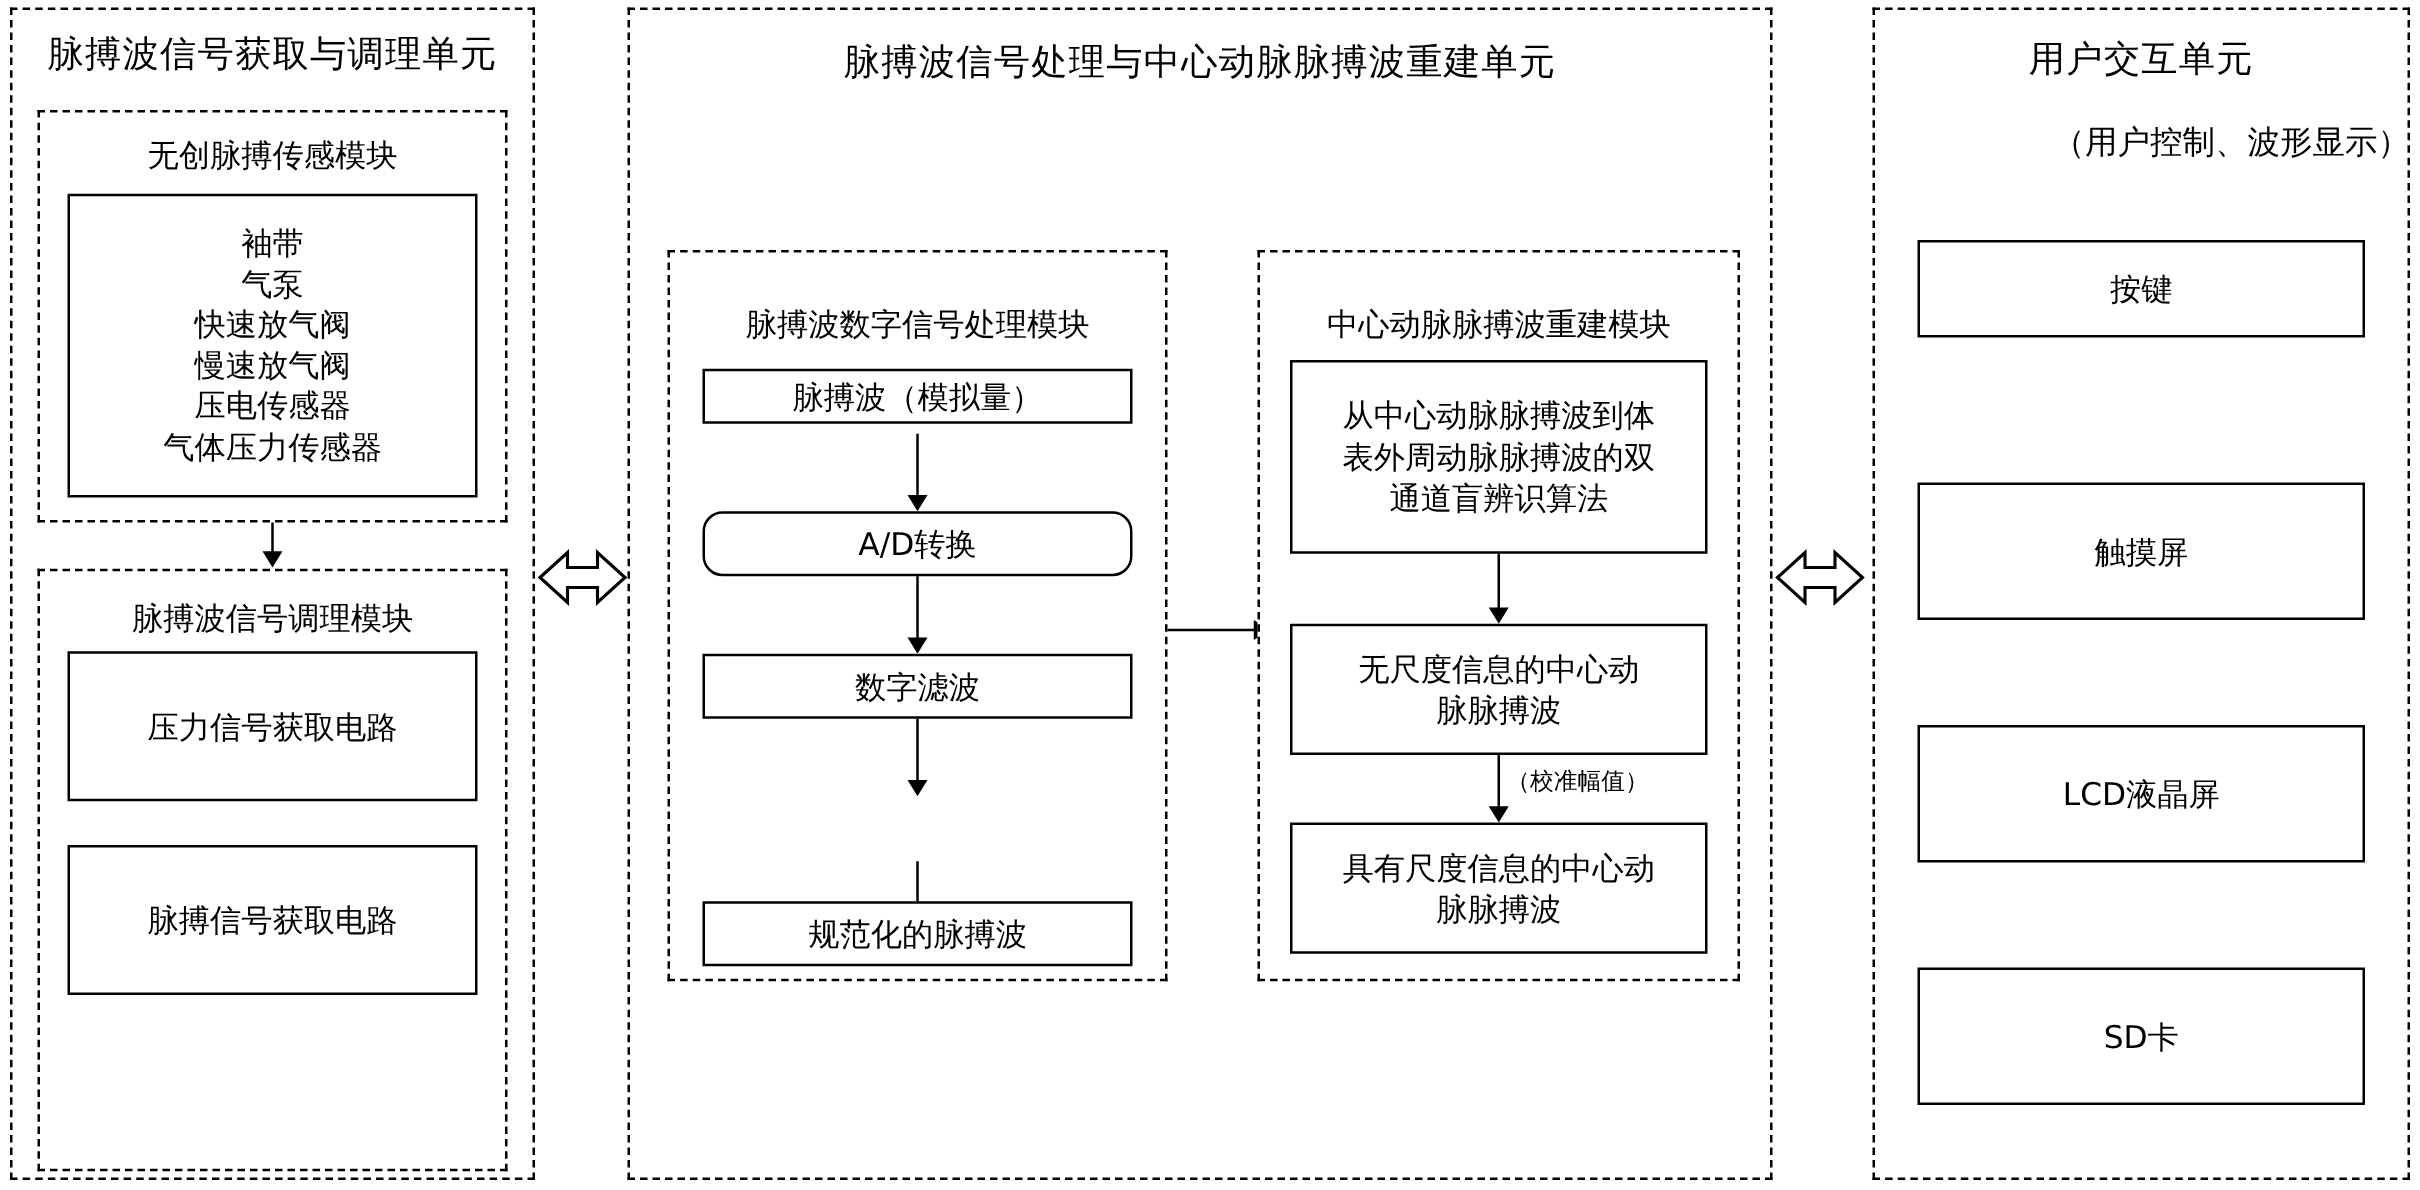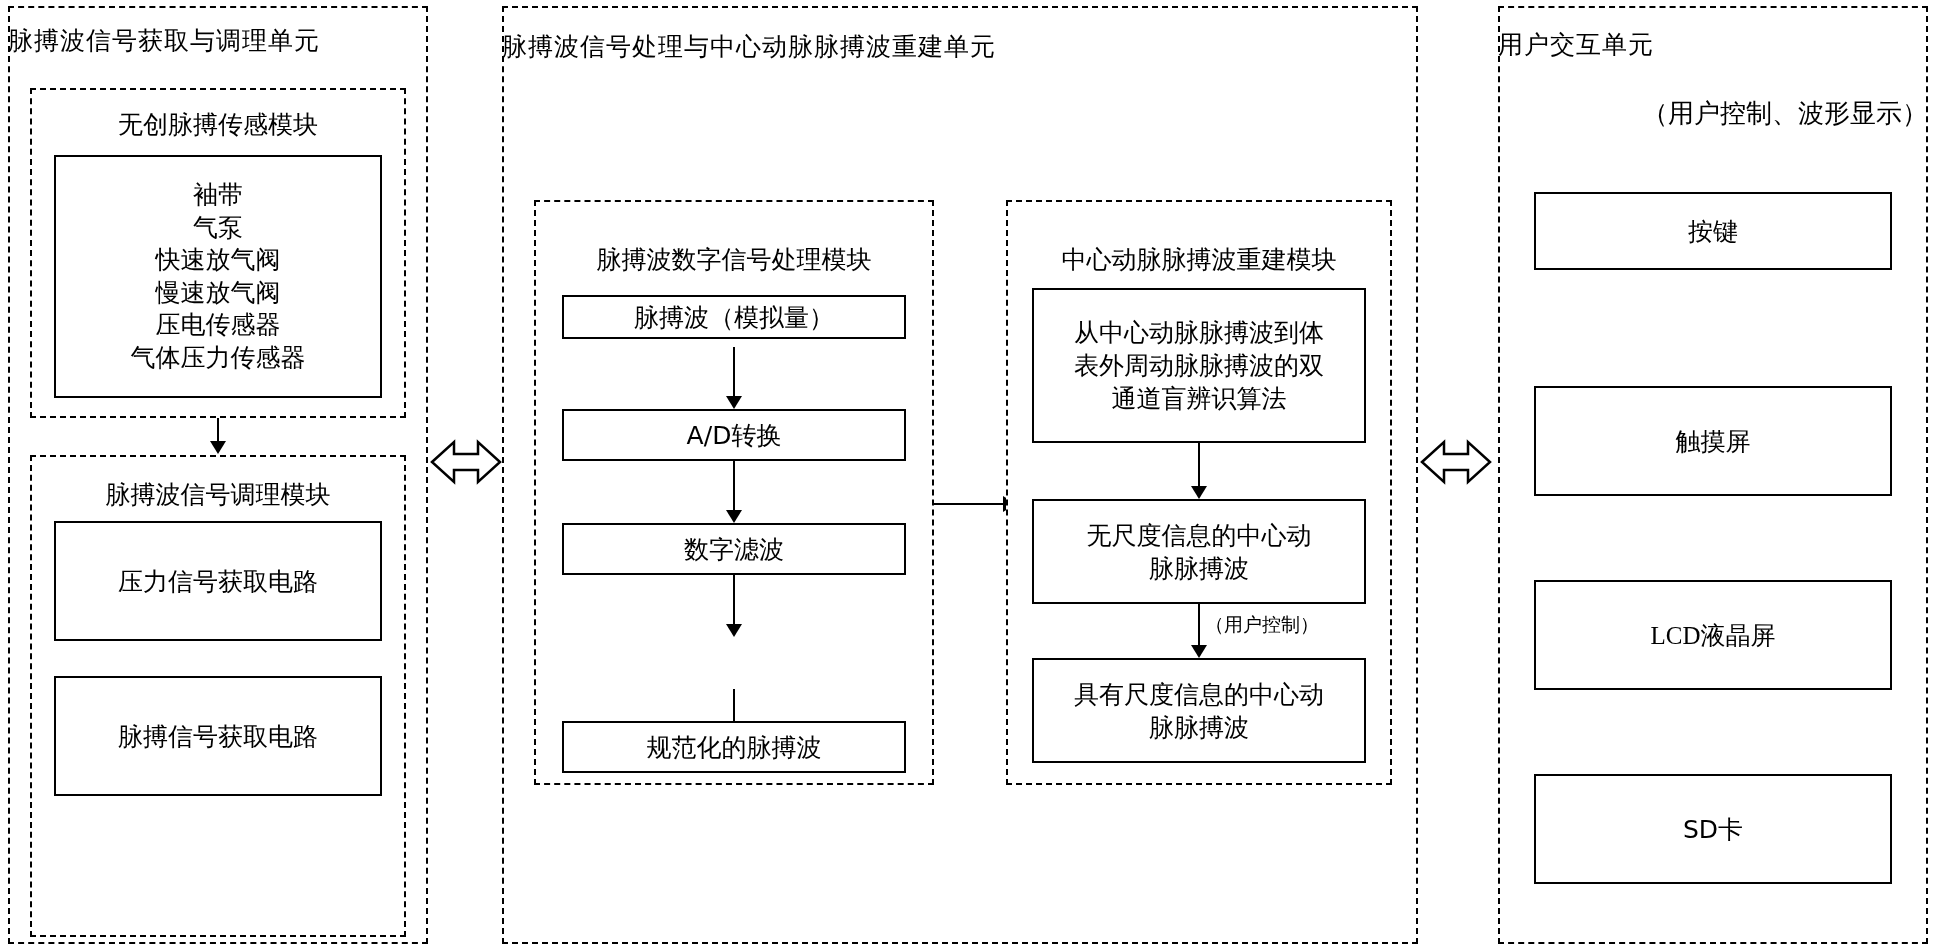--- a/index.html
+++ b/index.html
@@ -15,22 +15,22 @@
   
   .panel{
     position:absolute;
     border:2px dashed #000;
     background:#fff;
     box-sizing:border-box;
   }
   .panel-title{
     position:absolute;
     left:0;right:0;
-    text-align:left;
-    font-size:25px;
+    text-align:center;
+    font-size:29px;
     letter-spacing:1px;
     white-space:nowrap;
   }
   .panel-subtitle{
     position:absolute;
     left:0;right:0;
     text-align:right;
     font-size:26px;
     white-space:nowrap;
   }
@@ -151,21 +151,21 @@
 
   <div class="module" style="left:534px;top:200px;width:400px;height:585px;"></div>
   <div class="module-title" style="left:534px;top:243px;width:400px;">脉搏波数字信号处理模块</div>
 
   <div class="box" style="left:562px;top:295px;width:344px;height:44px;">脉搏波（模拟量）</div>
   <div class="v-arrow" style="left:726px;top:347px;width:16px;height:62px;">
     <div class="shaft" style="height:50px;"></div>
       <div class="head"></div>
   </div>
 
-  <div class="box" style="left:562px;top:409px;width:344px;height:52px;">A/D转换</div>
+  <div class="box" style="left:562px;top:409px;width:344px;height:52px;border-radius:16px;">A/D转换</div>
   <div class="v-arrow" style="left:726px;top:461px;width:16px;height:62px;">
     <div class="shaft" style="height:50px;"></div>
       <div class="head"></div>
   </div>
 
   <div class="box" style="left:562px;top:523px;width:344px;height:52px;">数字滤波</div>
   <div class="v-arrow" style="left:726px;top:575px;width:16px;height:62px;">
     <div class="shaft" style="height:50px;"></div>
       <div class="head"></div>
   </div>
@@ -198,38 +198,38 @@
 
   <div class="box multi" style="left:1032px;top:499px;width:334px;height:105px;">
     <span class="ln">无尺度信息的中心动</span>
     <span class="ln">脉脉搏波</span>
   </div>
 
   <div class="v-arrow" style="left:1191px;top:604px;width:16px;height:54px;">
     <div class="shaft" style="height:42px;"></div>
       <div class="head"></div>
   </div>
-  <div class="note" style="left:1205px;top:612px;">（用户控制）</div>
+  <div class="note" style="left:1205px;top:612px;">（校准幅值）</div>
 
   <div class="box multi" style="left:1032px;top:658px;width:334px;height:105px;">
     <span class="ln">具有尺度信息的中心动</span>
     <span class="ln">脉脉搏波</span>
   </div>
 
   <div class="dbl-arrow" style="left:1420px;top:432px;width:72px;height:60px;">
     <svg width="72" height="60" viewBox="0 0 72 60">
       <polygon points="2,30 24,10 24,22 48,22 48,10 70,30 48,50 48,38 24,38 24,50" fill="#ffffff" stroke="#000000" stroke-width="2.5" stroke-linejoin="miter"></polygon>
     </svg>
   </div>
 
   <div class="panel" style="left:1498px;top:6px;width:430px;height:938px;"></div>
   <div class="panel-title" style="left:1498px;top:28px;width:430px;">用户交互单元</div>
   <div class="panel-subtitle" style="left:1498px;top:96px;width:430px;">（用户控制、波形显示）</div>
 
   <div class="box" style="left:1534px;top:192px;width:358px;height:78px;">按键</div>
 
   <div class="box" style="left:1534px;top:386px;width:358px;height:110px;">触摸屏</div>
 
-  <div class="box" style="left:1534px;top:580px;width:358px;height:110px;font-family:Liberation Serif, serif;">LCD液晶屏</div>
+  <div class="box" style="left:1534px;top:580px;width:358px;height:110px;">LCD液晶屏</div>
 
   <div class="box" style="left:1534px;top:774px;width:358px;height:110px;text-align:right;">SD卡</div>
 
 </div>
 
 </body></html>

